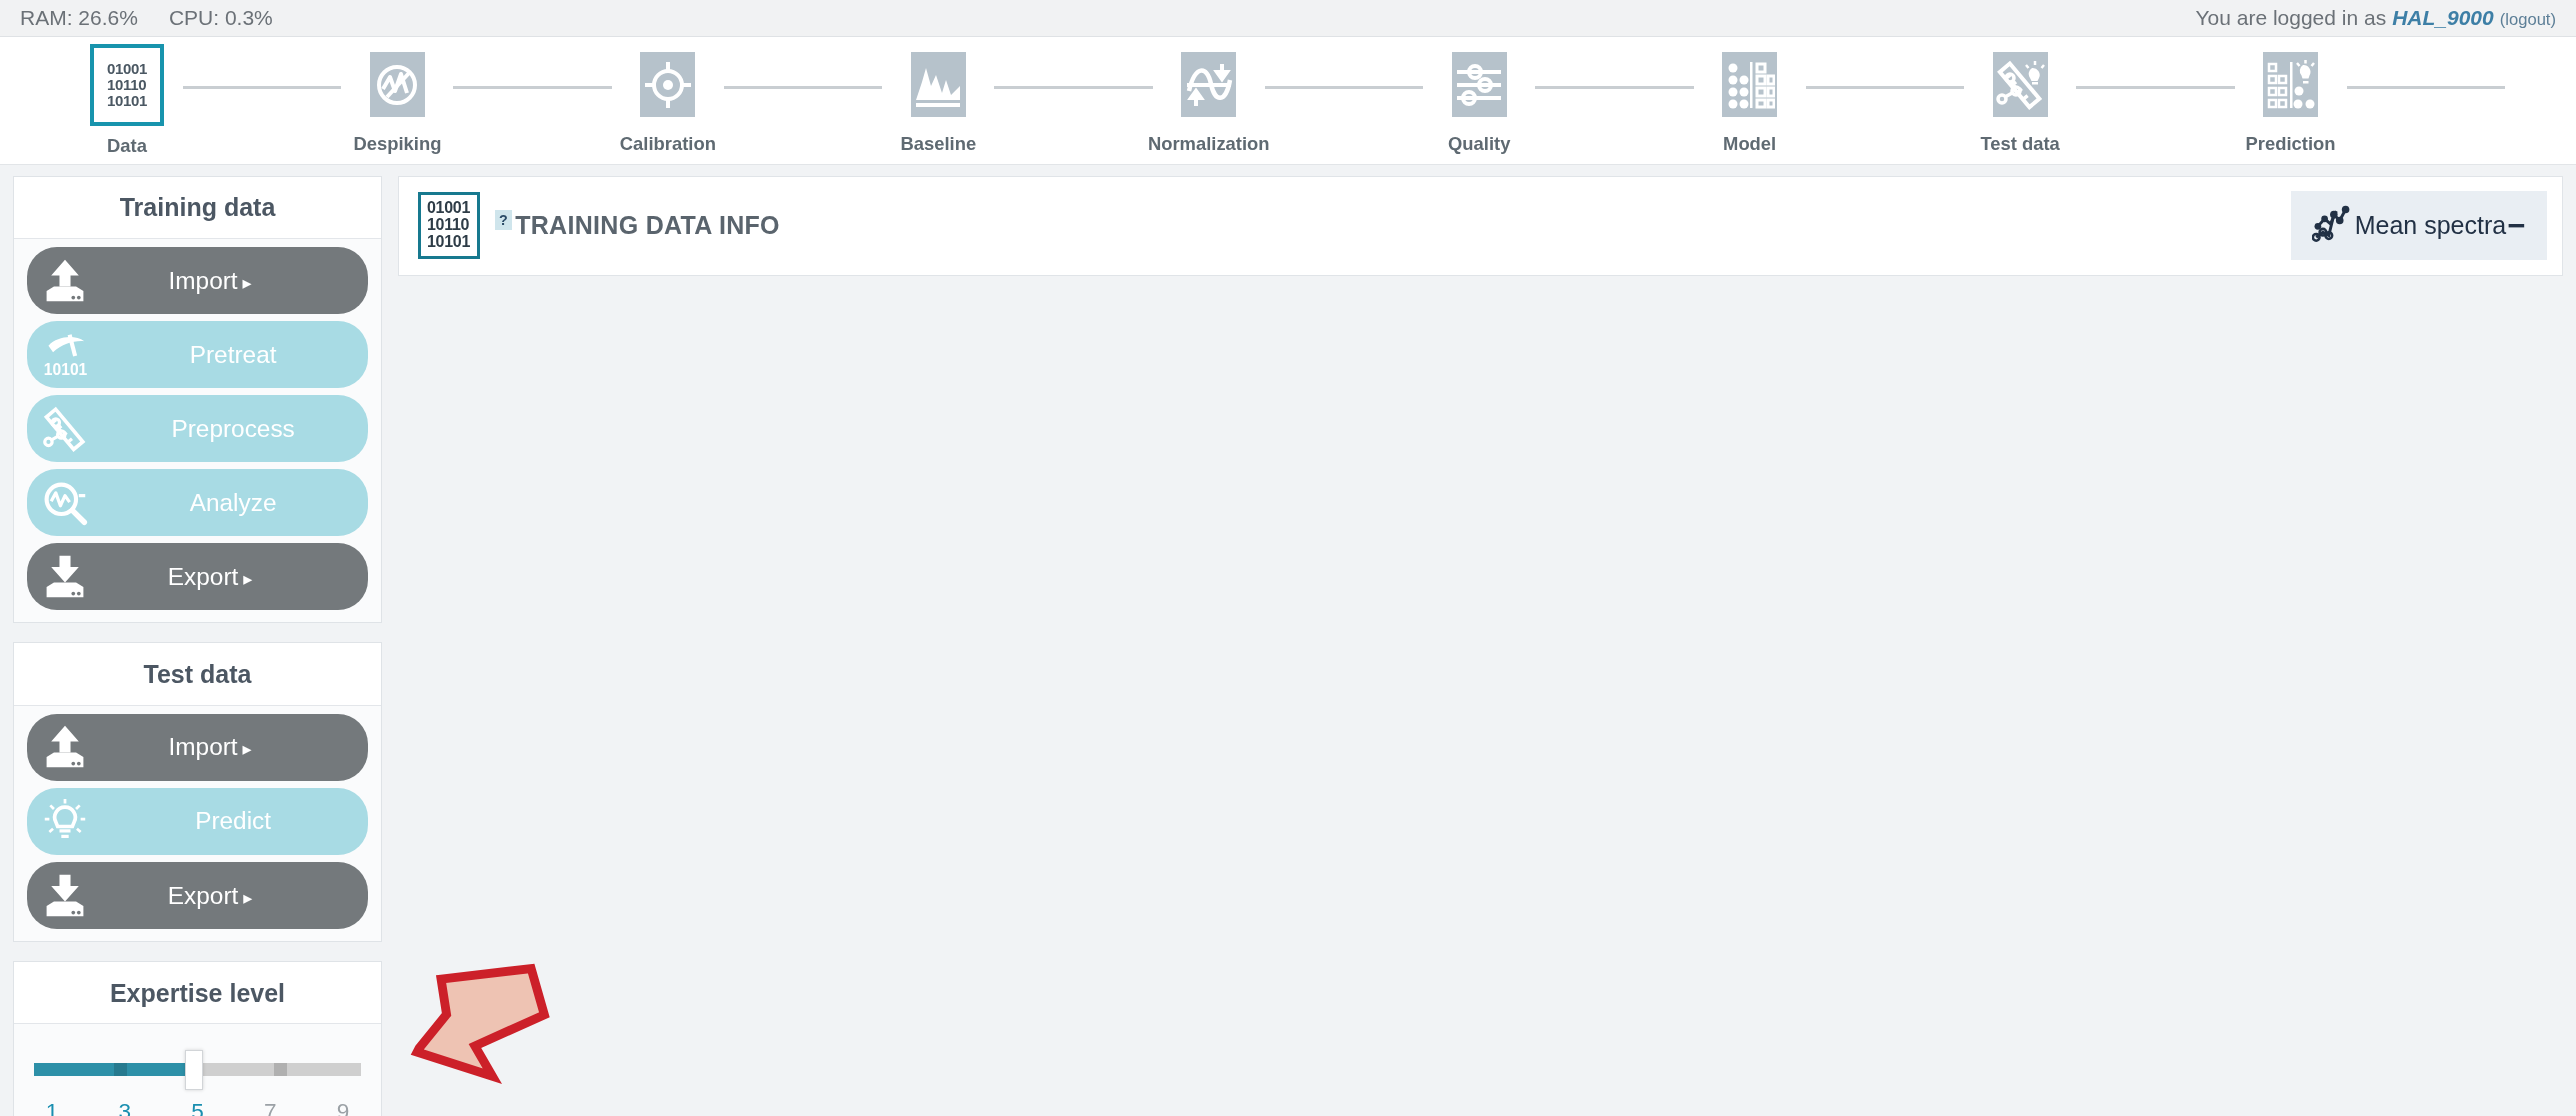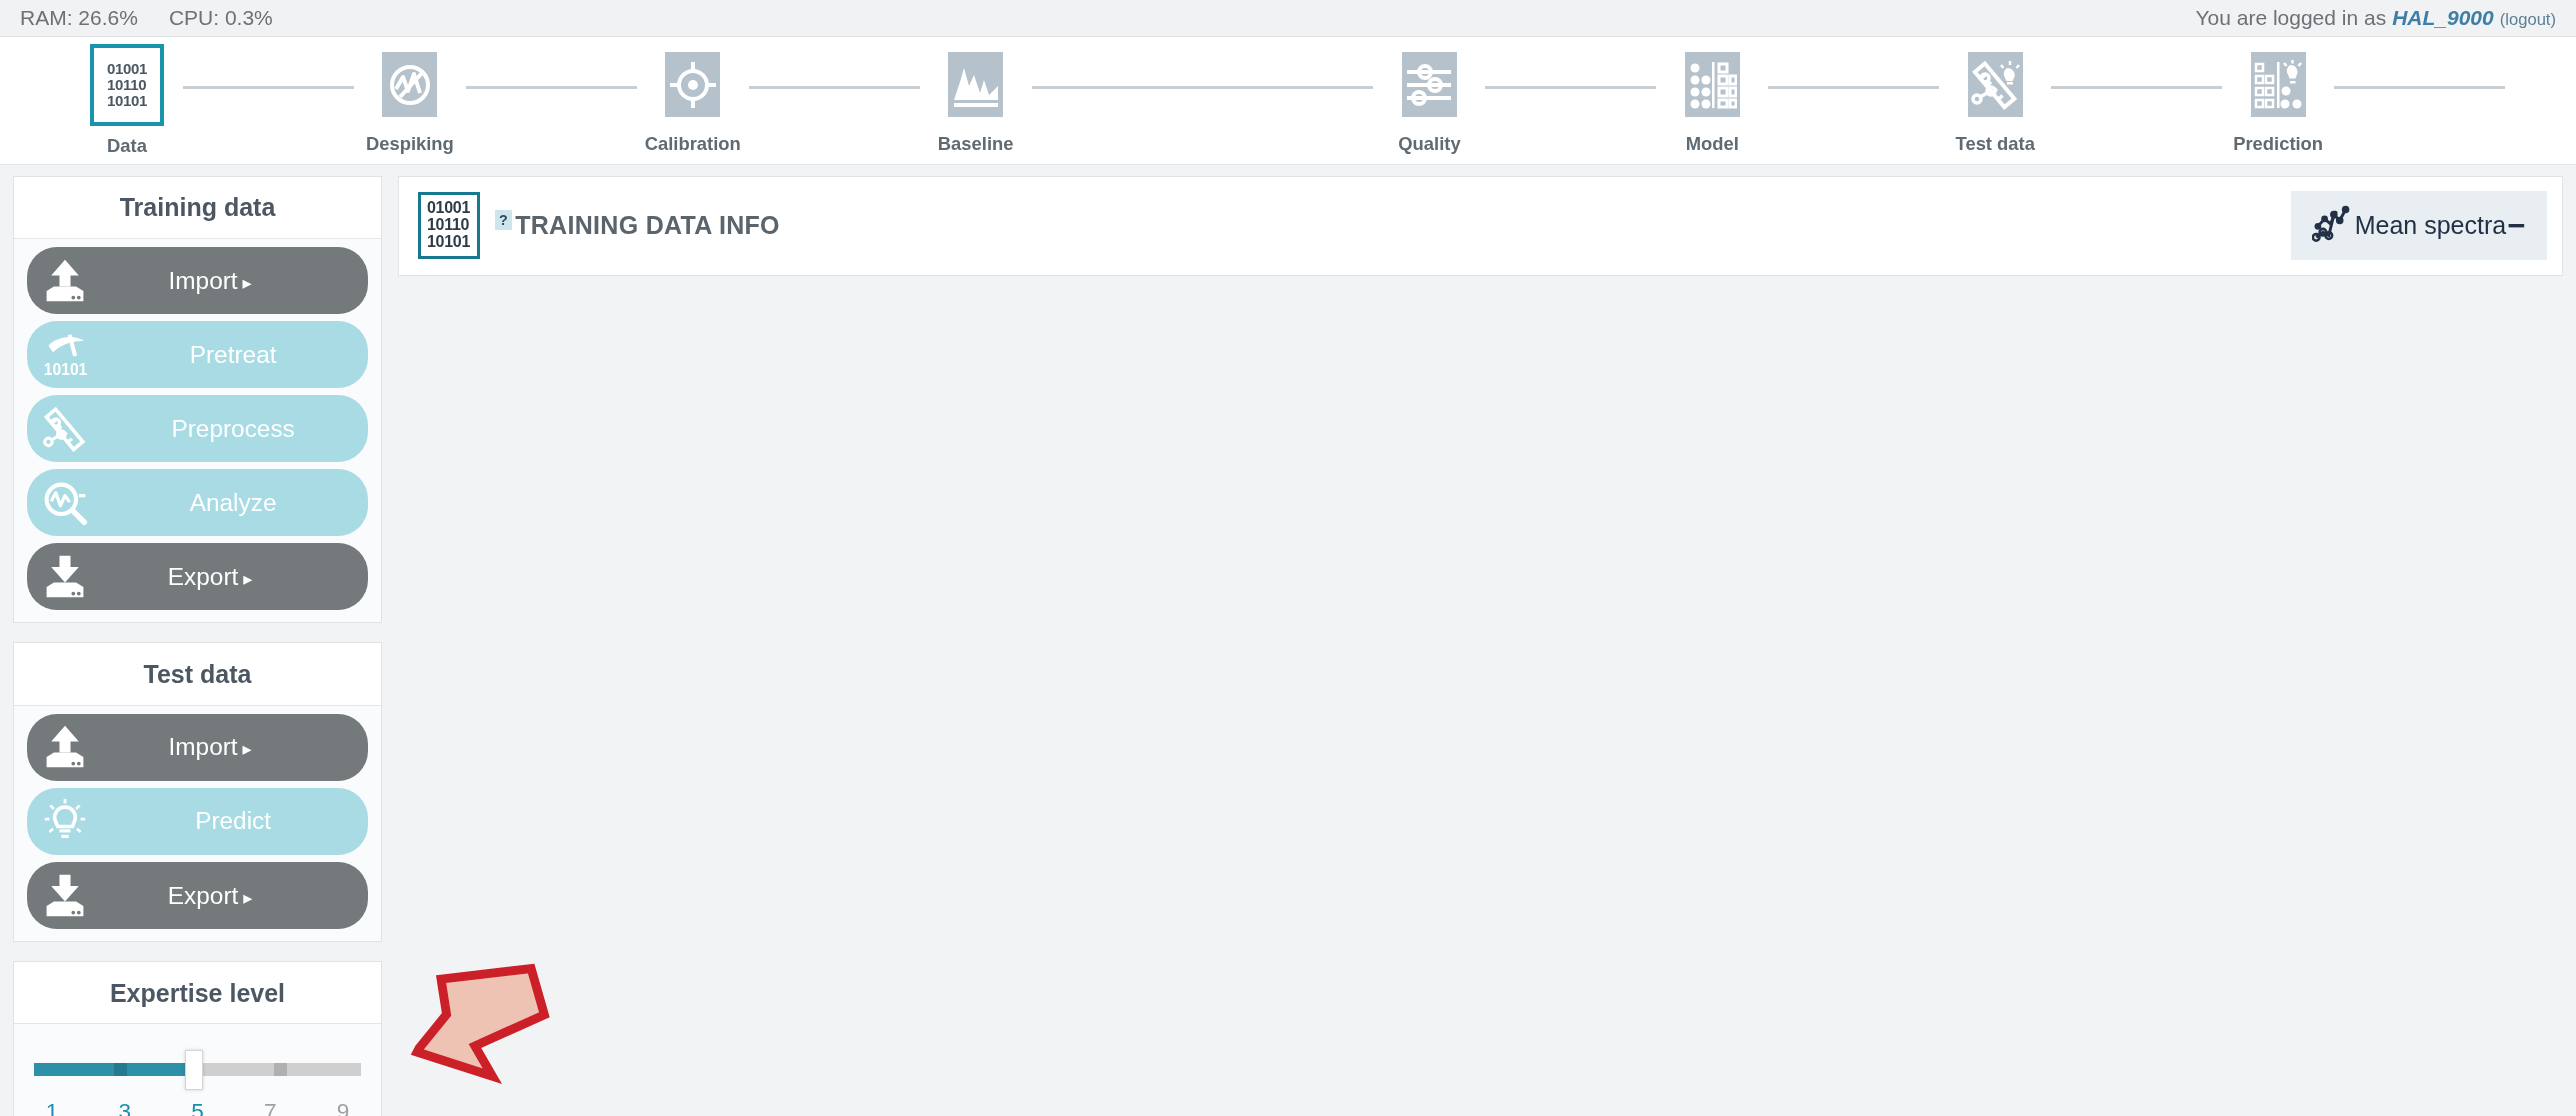--- a/index.html
+++ b/index.html
@@ -243,20 +243,33 @@
           <div class="step-icon">
           <svg width="50" height="50" viewBox="0 0 100 100">
             <path d="M6 80 L18 44 L26 16 L36 52 L46 30 L58 66 L66 40 L76 70 L94 52 L94 80 Z" fill="#ffffff"></path>
                <rect x="6" y="86" width="88" height="8" fill="#ffffff"></rect>
           </svg>
         </div>
         </div>
         <div class="step-label">Baseline</div>
       </div>
     <div class="connector"></div>
+    <div class="step">
+        <div class="step-iconwrap ">
+          <div class="step-icon">
+          <svg width="50" height="50" viewBox="0 0 100 100">
+            <path d="M10 62 C22 10, 46 10, 54 48 C62 86, 84 86, 92 40" fill="none" stroke="#ffffff" stroke-width="9"></path>
+               <rect x="6" y="46" width="88" height="8" fill="#ffffff"></rect>
+               <path d="M76 8 v22 M66 24 l10 14 l10 -14 Z" stroke="#ffffff" stroke-width="8" fill="#ffffff"></path>
+               <path d="M24 92 v-22 M14 76 l10 -14 l10 14 Z" stroke="#ffffff" stroke-width="8" fill="#ffffff"></path>
+          </svg>
+        </div>
+        </div>
+        <div class="step-label">Normalization</div>
+      </div>
     <div class="connector"></div>
     <div class="step">
         <div class="step-iconwrap ">
           <div class="step-icon">
           <svg width="50" height="50" viewBox="0 0 100 100">
             <rect x="6" y="20" width="88" height="8" fill="#ffffff"></rect>
                <rect x="6" y="46" width="88" height="8" fill="#ffffff"></rect>
                <rect x="6" y="72" width="88" height="8" fill="#ffffff"></rect>
                <circle cx="42" cy="24" r="12" fill="none" stroke="#ffffff" stroke-width="8"></circle>
                <circle cx="62" cy="50" r="12" fill="none" stroke="#ffffff" stroke-width="8"></circle>

